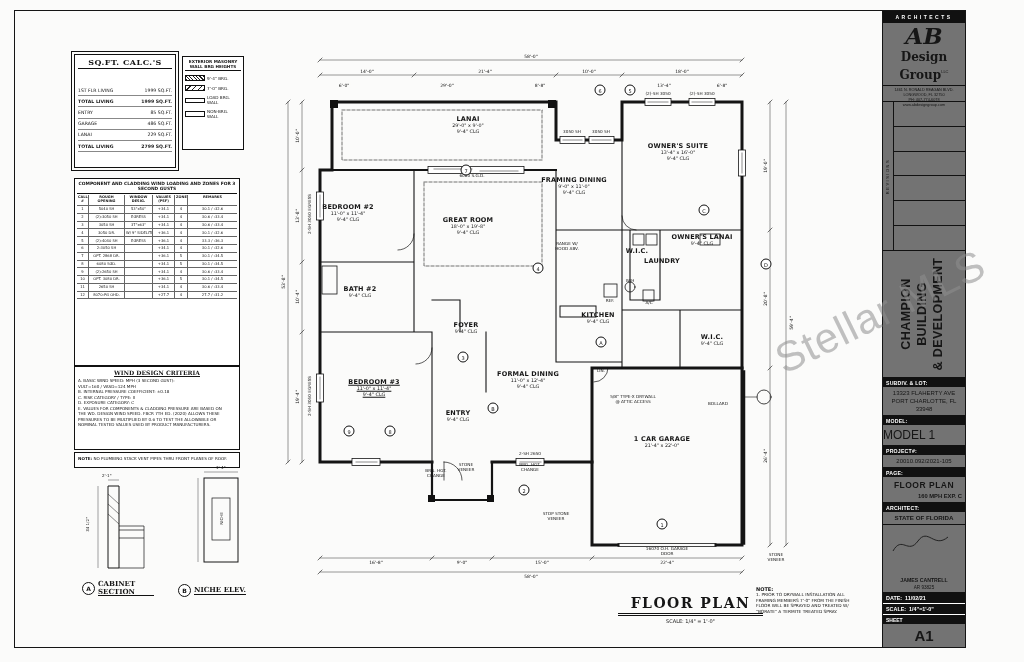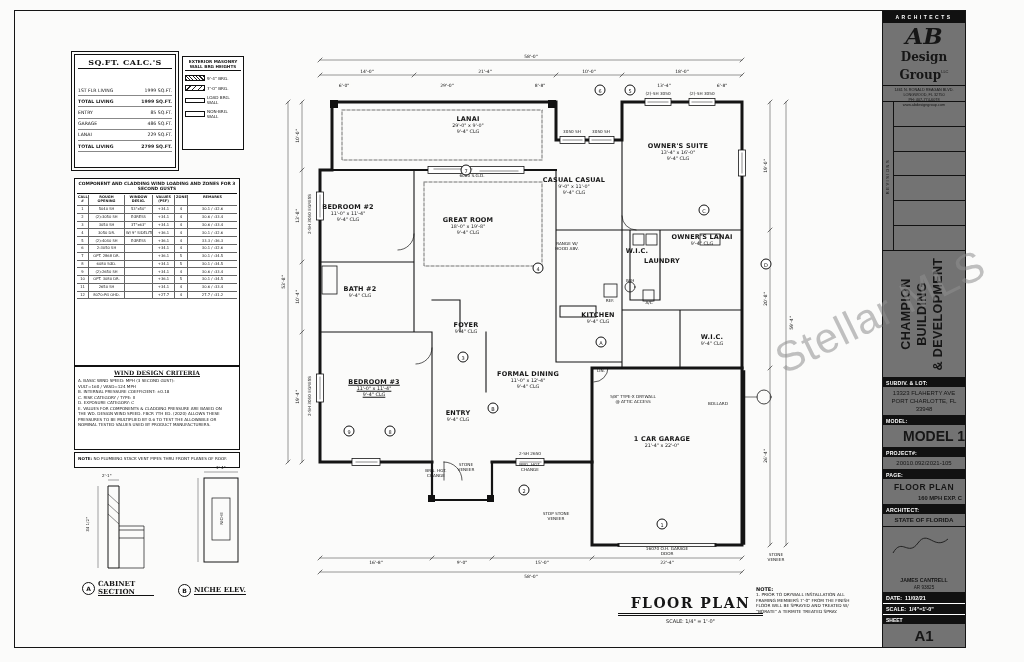--- a/index.html
+++ b/index.html
@@ -18,21 +18,21 @@
   .tb-rev-side{width:10px;border-right:0.6px solid #111;display:flex;align-items:center;justify-content:center;}
   .tb-rev-side span{transform:rotate(-90deg);font-size:4px;letter-spacing:1.5px;white-space:nowrap;}
   .tb-rev-rows{flex:1;display:flex;flex-direction:column;}
   .rev-row{flex:1;border-bottom:0.5px solid #111;}
   .rev-row:last-child{border-bottom:none;}
   .tb-champ{height:126px;position:relative;overflow:hidden;}
   .tb-champ-in{position:absolute;left:0;top:126px;width:126px;height:78px;transform:rotate(-90deg);transform-origin:0 0;display:flex;flex-direction:column;justify-content:center;text-align:center;}
   .tb-champ-line{font-size:12.5px;font-weight:bold;letter-spacing:0.4px;line-height:1.3;}
   .tb-bar{background:#111;color:#fff;font-size:5.2px;font-weight:bold;padding:1.5px 3px;letter-spacing:0.2px;}
   .tb-val{font-size:6px;text-align:center;padding:2px;line-height:1.35;}
-  .tb-model-val{font-size:14px;font-weight:bold;text-align:right;padding:3px 0;}
+  .tb-model-val{font-size:12px;font-weight:normal;text-align:left;padding:3px 0;}
   .tb-page-val{font-size:8.5px;font-weight:bold;text-align:center;padding:3px 0 1px;letter-spacing:0.5px;}
   .tb-wind{font-size:5.8px;font-weight:bold;text-align:right;padding:2px 3px 3px;}
   .tb-arch2-val{font-size:6.2px;font-weight:bold;text-align:center;padding:2px 0 3px;}
   .tb-sign{flex:1;position:relative;border-bottom:1.2px solid #111;}
   .tb-sign svg{position:absolute;left:5px;top:4px;}
   .tb-sign-name{position:absolute;bottom:9px;left:0;right:0;text-align:center;font-size:5.2px;font-weight:bold;}
   .tb-sign-lic{position:absolute;bottom:2px;left:0;right:0;text-align:center;font-size:4.6px;}
   .tb-ds{background:#111;color:#fff;font-size:5.4px;font-weight:bold;padding:2px 3px;border-bottom:1px solid #fff;display:flex;gap:3px;flex:none;}
   .tb-sheet-lab{background:#111;color:#fff;font-size:5px;font-weight:bold;padding:1.5px 3px;flex:none;}
   .tb-sheet-val{font-size:15px;font-weight:bold;text-align:center;padding:3px 0;flex:none;}
@@ -156,21 +156,21 @@
         <div class="room-name">LANAI</div>
         <div class="room-sub">29'-0" x 9'-0"</div>
         <div class="room-sub">9'-4" CLG</div>
       </div>
       <div class="room-label" style="left: 468px; top: 226px;">
         <div class="room-name">GREAT ROOM</div>
         <div class="room-sub">18'-0" x 19'-8"</div>
         <div class="room-sub">9'-4" CLG</div>
       </div>
       <div class="room-label" style="left: 574px; top: 186px;">
-        <div class="room-name">CASUAL CASUAL</div>
+        <div class="room-name">FRAMING DINING</div>
         <div class="room-sub">9'-0" x 11'-0"</div>
         <div class="room-sub">9'-4" CLG</div>
       </div>
       <div class="room-label" style="left: 678px; top: 152px;">
         <div class="room-name">OWNER'S SUITE</div>
         <div class="room-sub">13'-4" x 16'-0"</div>
         <div class="room-sub">9'-4" CLG</div>
       </div>
       <div class="room-label" style="left: 348px; top: 213px;">
         <div class="room-name">BEDROOM #2</div>

